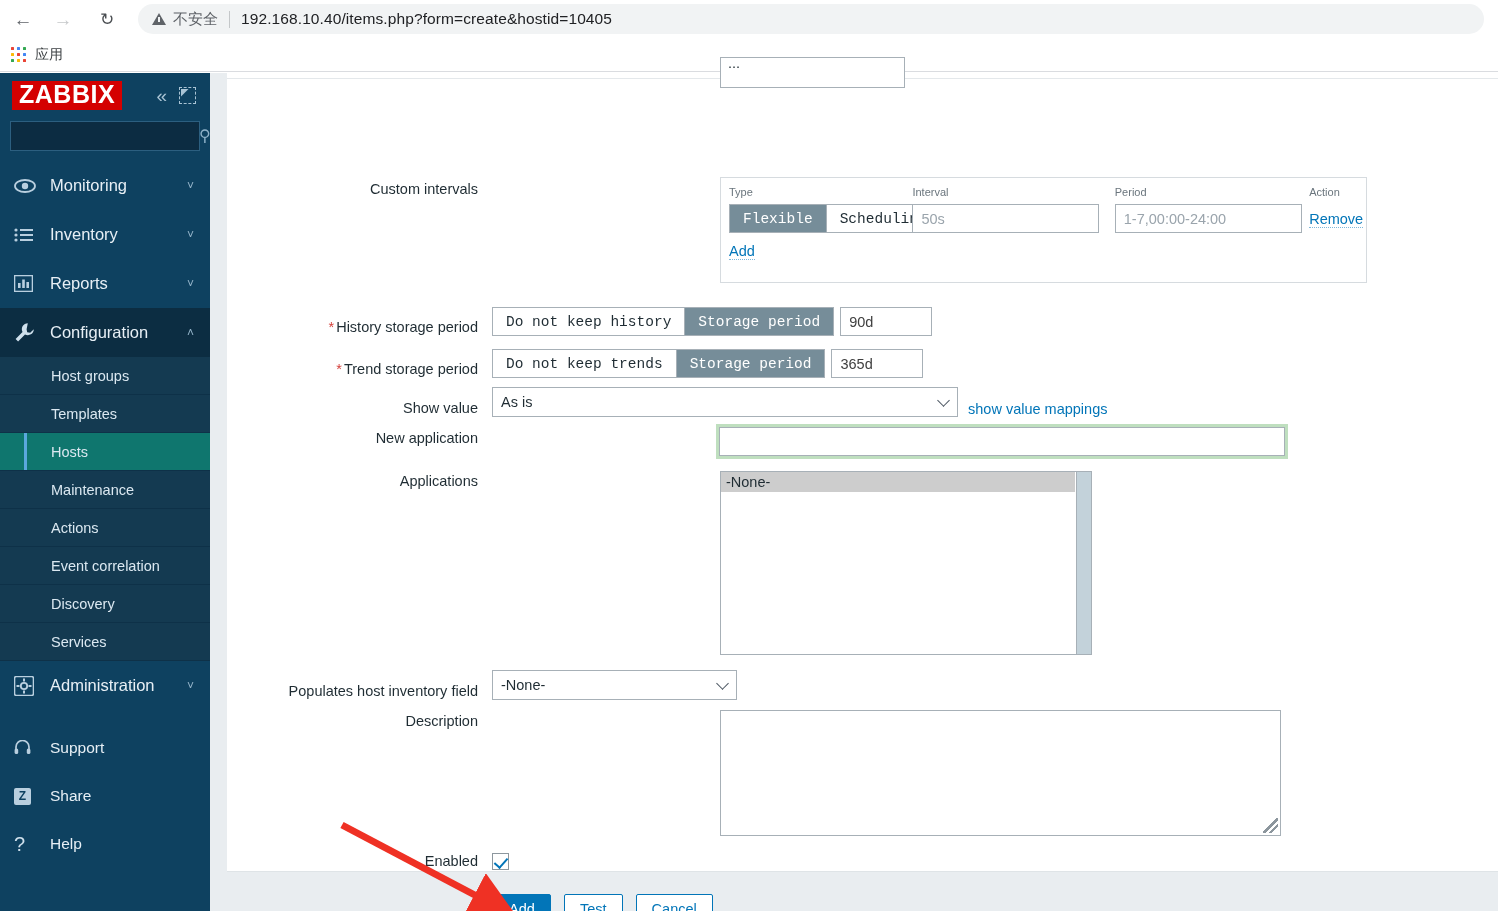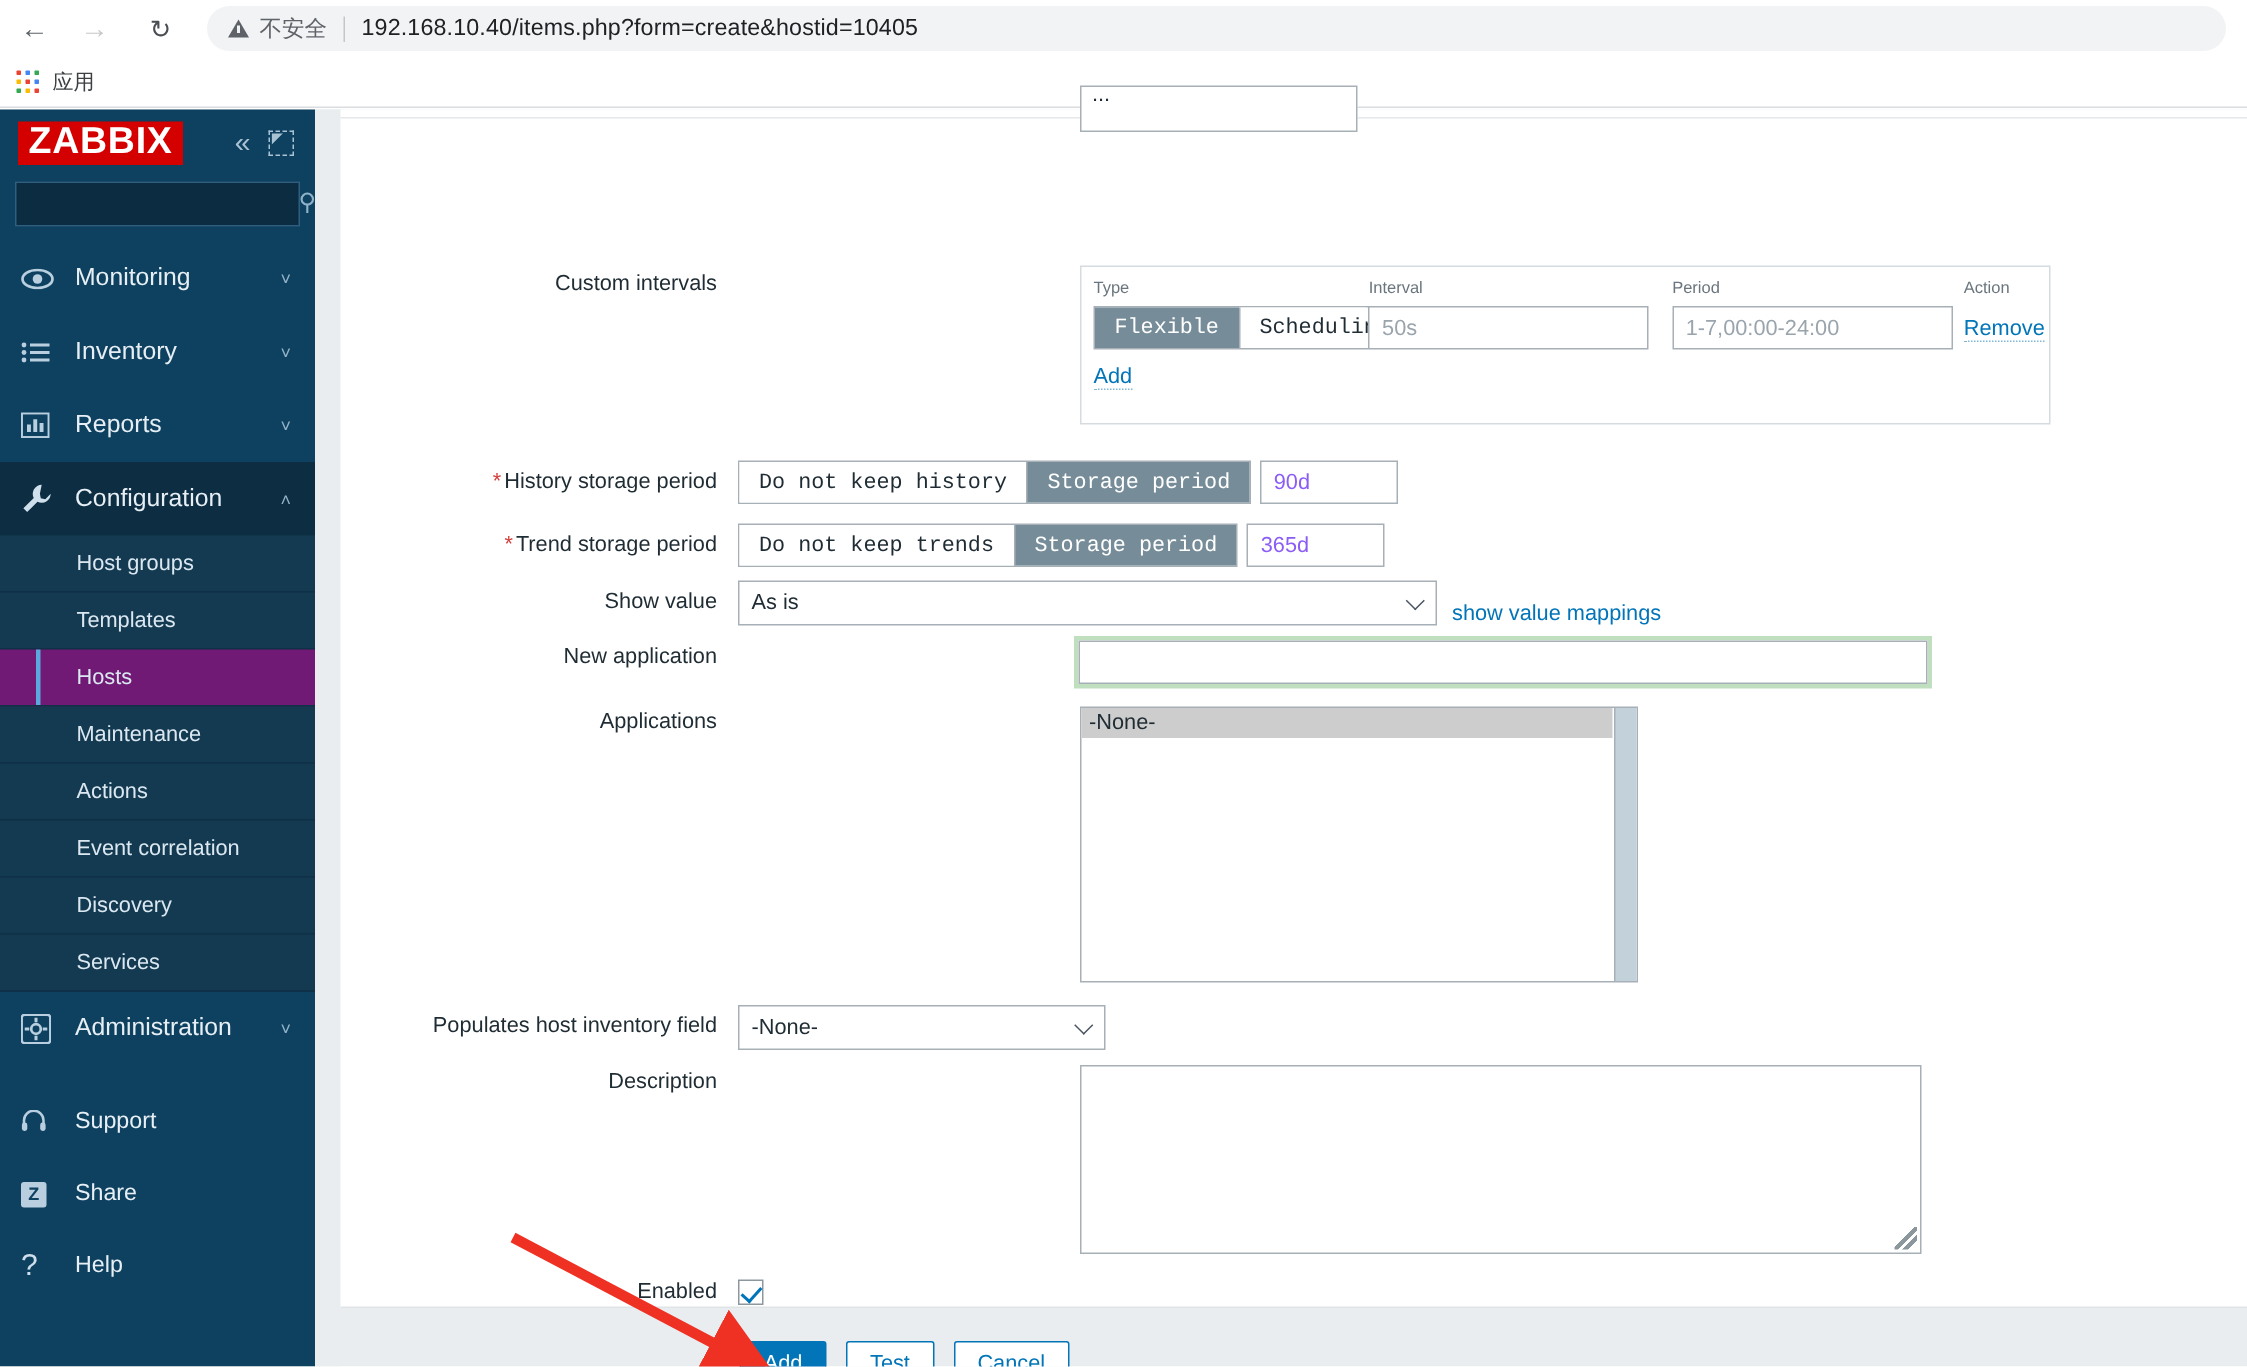--- a/index.html
+++ b/index.html
@@ -135,21 +135,21 @@
     background: #143a51; color: #dbe8f1; font-size: 14.5px;
     padding-left: 51px; position: relative;
     border-bottom: 1px solid #0e3148;
     cursor: pointer;
   }
   .sb-sub-wrap { background: #0a2030; }
   .sb-sub.selected::before {
     content: ""; position: absolute; left: 24px; top: 0;
     width: 3px; height: 100%; background: #5aa8dd;
   }
-  .sb-sub.selected { background: #701a75; }
+  .sb-sub.selected { background: #0f766e; }
 
   .sb-bottom { padding-top: 14px; }
   .sb-bottom .sb-item { height: 48px; font-size: 15.5px; }
   .ic-badge-z {
     width: 17px; height: 17px; background: #b9cfdf; color: #0e4160;
     font-size: 12px; font-weight: bold; display: flex;
     align-items: center; justify-content: center; border-radius: 2px;
   }
 
   
@@ -158,33 +158,33 @@
     background: #e9edf0;
   }
   .form-panel {
     position: absolute; left: 227px; top: 0;
     width: 1271px; height: 799px;
     background: #ffffff;
     border-bottom: 1px solid #dfe4e7;
   }
 
   .row {
-    display: flex; align-items: center;
+    display: flex; align-items: flex-end;
     position: absolute;
   }
   .lbl {
     width: 265px; text-align: right; padding-right: 14px;
     font-size: 14.5px; color: #1f2c33; line-height: 1.2;
   }
   .lbl .req { color: #d43f3a; margin-right: 2px; }
 
   
   .txt {
     height: 29px; border: 1px solid #a7b0b7; background: #ffffff;
-    font-size: 14.5px; color: #8b5cf6; padding: 0 8px;
+    font-size: 14.5px; color: #404040; padding: 0 8px;
     font-family: "Liberation Sans", sans-serif; outline: none;
   }
   .txt::placeholder { color: #9aa4ac; }
 
   
   .cut-field {
     position: absolute; left: 493px; top: -16px;
     width: 185px; height: 31px;
     border: 1px solid #a7b0b7; background: #ffffff;
     overflow: hidden;

